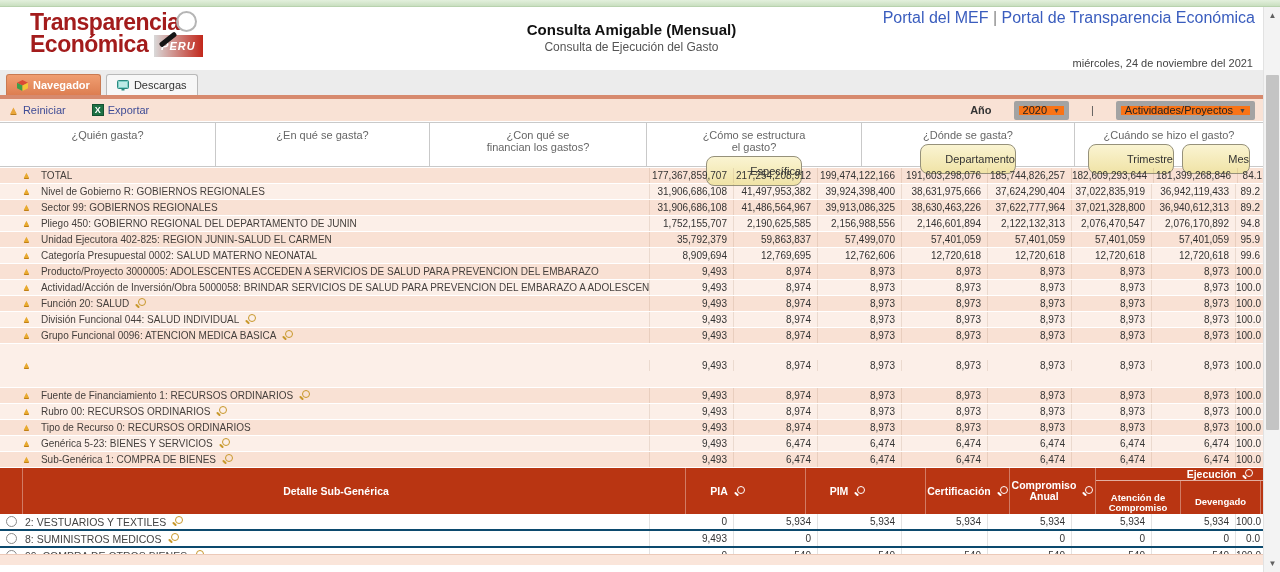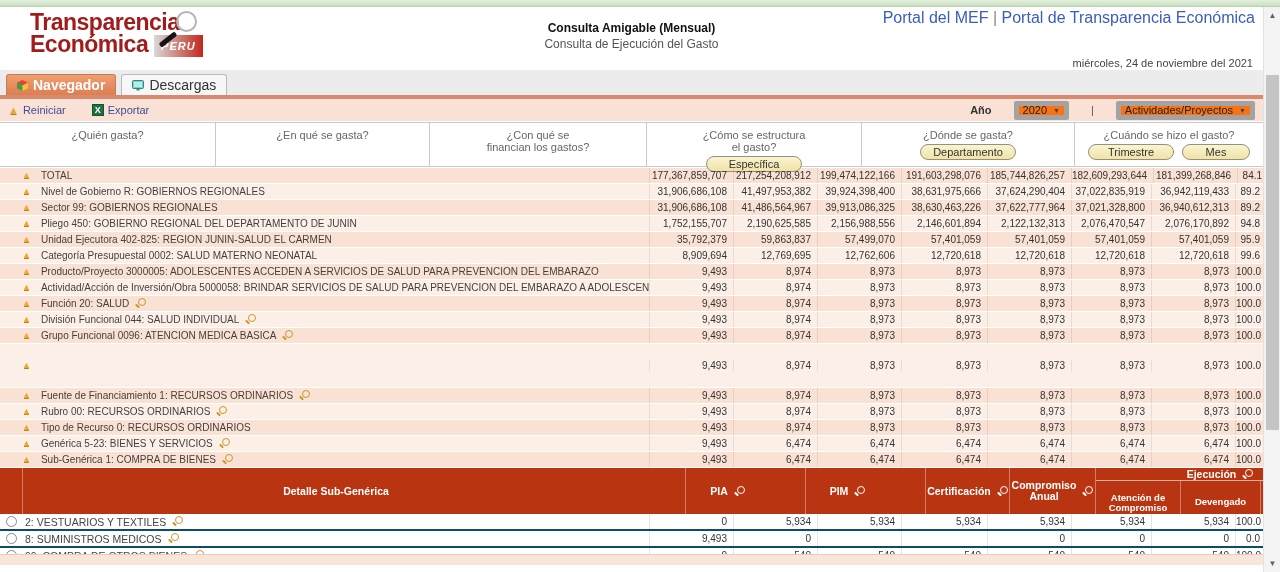--- a/index.html
+++ b/index.html
@@ -21,28 +21,28 @@
   
   .header { position:relative; height:63px; background:#fff; }
   .top-links { position:absolute; right:8px; top:2px; font-size:16px; color:#888; }
   .top-links a { color:#3a5dbe; text-decoration:none; cursor:pointer; }
   .logo { position:absolute; left:30px; top:4px; color:#a31c1c; font-weight:bold; line-height:22px; font-size:23px; letter-spacing:-0.5px; }
   .peru-badge { display:inline-block; background:linear-gradient(to right,#d9d9d9,#c2271b); color:#fff;
     font-size:11px; font-style:italic; padding:0 7px; vertical-align:2px; letter-spacing:1px; }
   .logo-mag-circle { position:absolute; left:146px; top:0px; width:21px; height:21px; border:2px solid #b5b5b5; border-radius:50%; background:rgba(255,255,255,0.25); }
   .logo-mag-handle { position:absolute; left:128px; top:26px; width:20px; height:5px; background:#151515; transform:rotate(-38deg); border-radius:2px; }
   .title-block { position:absolute; left:0; right:0; top:14px; text-align:center; }
-  .page-title { font-size:12px; font-weight:bold; color:#111; }
+  .page-title { font-size:15px; font-weight:bold; color:#111; }
   .page-subtitle { font-size:12px; color:#555; margin-top:2px; }
   .date-line { position:absolute; right:10px; top:50px; font-size:11px; color:#444; }
 
   
   .tabbar { position:relative; height:25px; background:#ececec; padding-left:6px; }
   .tab { display:inline-flex; align-items:center; gap:5px; height:21px; margin-top:4px; padding:0 10px;
-    border:1px solid #b9b9b9; border-bottom:none; border-radius:3px 3px 0 0; font-size:14px; cursor:pointer; vertical-align:bottom; }
+    border:1px solid #b9b9b9; border-bottom:none; border-radius:3px 3px 0 0; font-size:11px; cursor:pointer; vertical-align:bottom; }
   .tab.active { background:linear-gradient(#f09e71,#dd7e51); color:#fff; font-weight:bold; border-color:#c97a52; }
   .tab.inactive { background:#f7f7f7; color:#333; margin-left:2px; }
   .salmon-line { height:4px; background:#d78a6e; }
 
   
   .toolbar { position:relative; height:22px; background:#f9e2d5; display:flex; align-items:center; padding:0 8px; }
   .tool-item { display:inline-flex; align-items:center; gap:4px; color:#3f4c96; cursor:pointer; margin-right:26px; }
   .tri-gold { color:#e9a63c; font-size:11px; text-shadow:0 1px 0 #b97c1e; }
   .xls-icon { display:inline-block; width:12px; height:12px; background:#1e7145; border:1px solid #145231; color:#fff;
     font-size:9px; font-weight:bold; text-align:center; line-height:11px; }
@@ -53,21 +53,21 @@
   .select-arrow { font-size:7px; color:#444; }
   .pipe-sep { color:#555; }
 
   
   .selector { display:flex; height:45px; border-top:1px solid #c9c9c9; border-bottom:1px solid #c9c9c9; background:#fff; margin-top:1px; }
   .sel-cell { border-right:1px solid #c9c9c9; display:flex; flex-direction:column; align-items:center; padding-top:6px; }
   .sel-cell:last-child { border-right:none; }
   .sel-q { color:#666; font-size:11px; text-align:center; white-space:pre-line; line-height:12px; }
   .sel-btns { display:flex; gap:8px; margin-top:3px; }
   .sel-btn { background:linear-gradient(#faf4d2,#f0e3a6); border:1px solid #96917a; border-radius:8px;
-    font-size:11px; color:#333; padding:1px 0; text-align:center; cursor:pointer; }
+    font-size:11px; color:#333; padding:8px 0; text-align:right; cursor:pointer; }
   .w1{width:216px}.w2{width:214px}.w3{width:217px}.w4{width:215px}.w5{width:213px}.w6{width:188px}
   .bw-esp{width:96px}.bw-dep{width:96px}.bw-tri{width:86px}.bw-mes{width:68px}
 
   
   .utable { margin-top:1px; }
   .urow { display:flex; height:16px; line-height:15px; border-bottom:1px solid #fff; align-items:stretch; }
   .urow.odd { background:#f9e1d4; }
   .urow.even { background:#fcefe8; }
   .urow.tall { height:44px; line-height:11px; align-items:center; }
   .ulab { flex:0 0 649px; display:flex; align-items:center; padding-left:22px; overflow:hidden; white-space:nowrap; }

